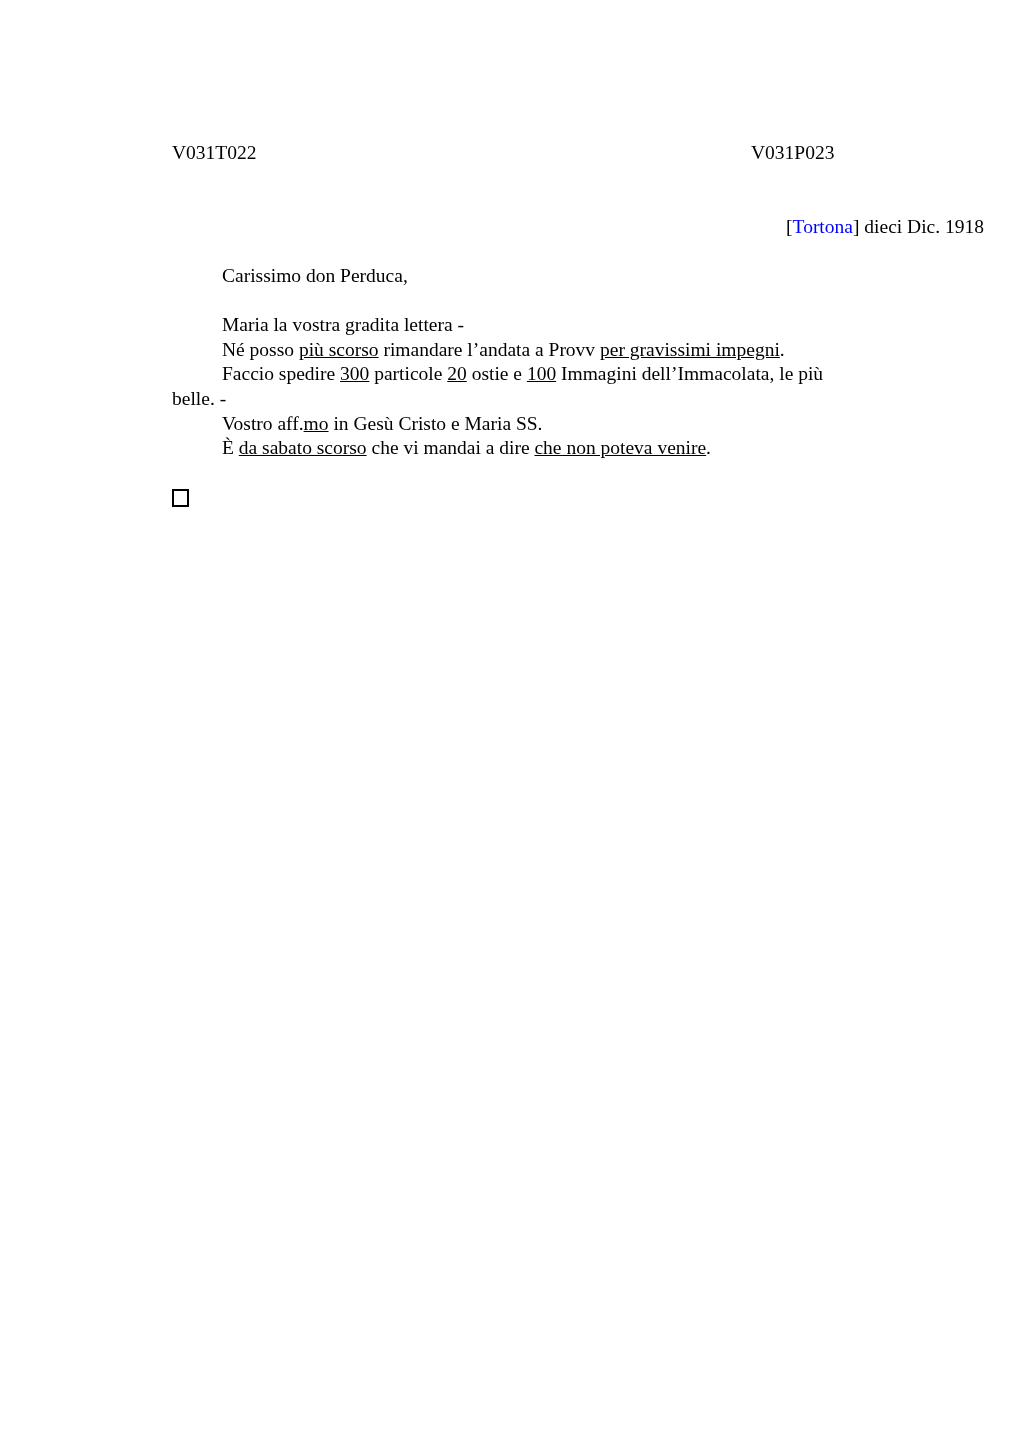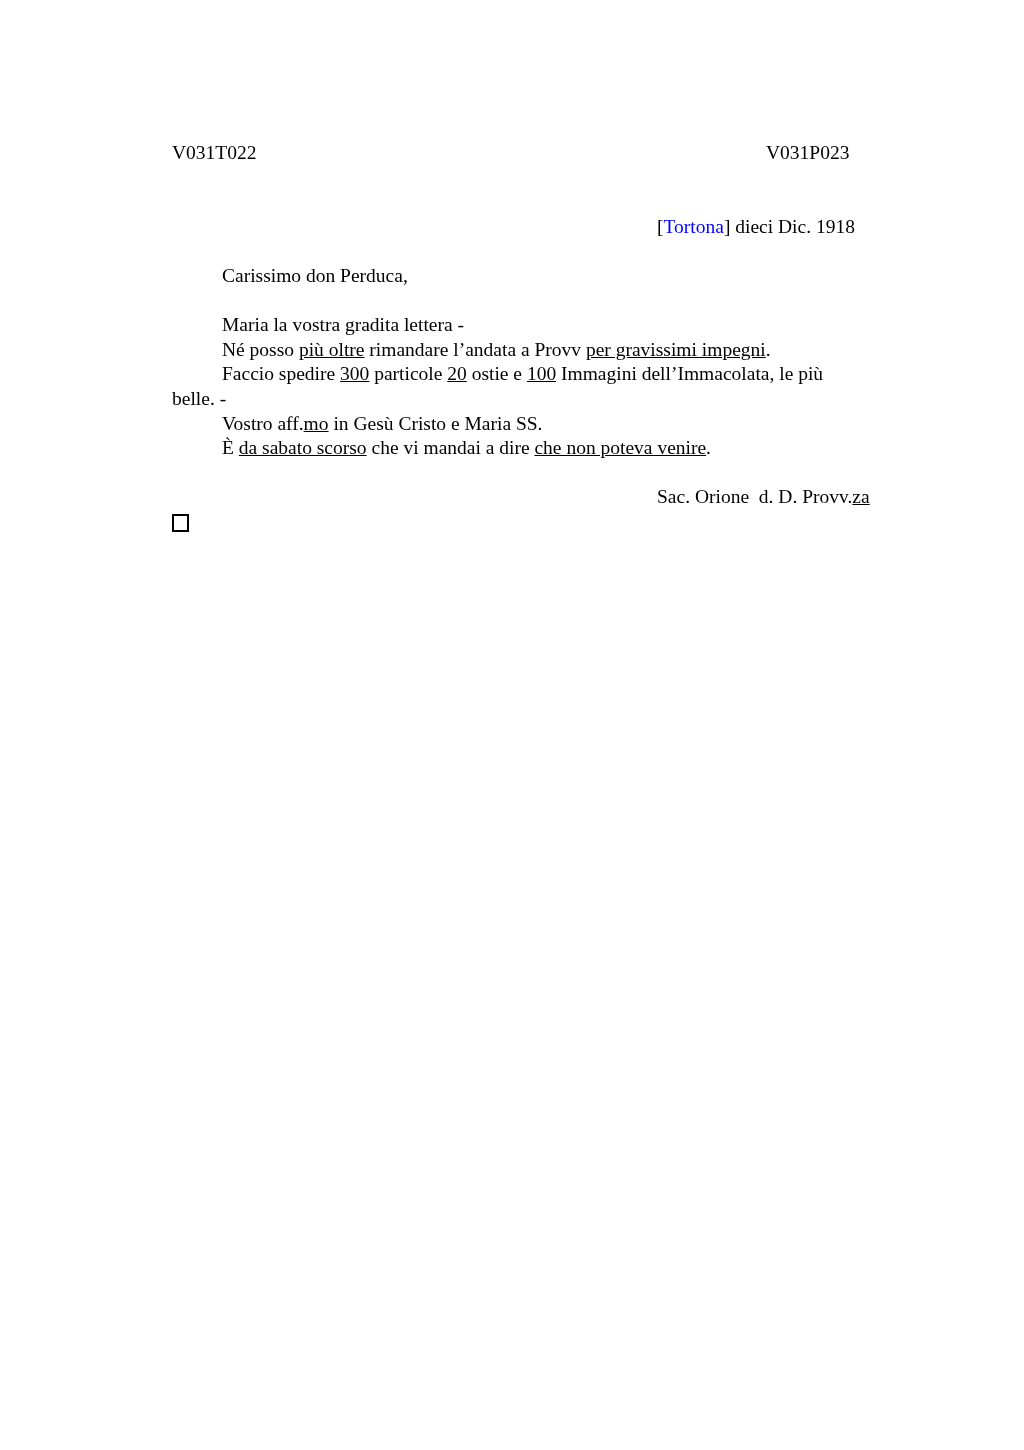--- a/index.html
+++ b/index.html
@@ -17,23 +17,23 @@
     position: absolute;
     left: 172px;
     top: 141px;
     right: 0;
     line-height: 24.6px;
   }
   .line { white-space: nowrap; }
   .line span { white-space: pre; }
   .blank { height: 24.6px; }
   .indent { padding-left: 50px; }
-  .offset-right { margin-left: 485px; }
+  .offset-right { margin-left: 485px; text-align: right; }
   .header-line { position: relative; }
-  .header-right { position: absolute; left: 594px; top: 0; }
+  .header-right { position: absolute; left: 579px; top: 0; }
   .u  { text-decoration: underline; }
   .rs { color: var(--del-red, #ff0000); text-decoration: line-through; }
   .b  { color: var(--place-blue, #0000ff); }
   .square {
     display: inline-block;
     width: 13px;
     height: 14px;
     border: 2px solid var(--ink, #000000);
     margin-top: 4px;
     vertical-align: top;
@@ -55,28 +55,27 @@
 
     <div class="line offset-right"><span>[</span><span class="b">Tortona</span><span>] dieci Dic. 1918</span></div>
 
     <div class="line blank"></div>
 
     <div class="line indent"><span>Carissimo don Perduca,</span></div>
 
     <div class="line blank"></div>
 
     <div class="line indent"><span>Maria la vostra gradita lettera -</span></div>
-    <div class="line indent"><span>Né posso </span><span class="u">più oltre</span><span> rimandare l’andata a Provv </span><span class="u">per gravissimi impegni</span><span>.</span></div>
+    <div class="line indent"><span>Né posso </span><span class="u">più scorso</span><span> rimandare l’andata a Provv </span><span class="u">per gravissimi impegni</span><span>.</span></div>
     <div class="line indent"><span>Faccio spedire </span><span class="u">300</span><span> particole </span><span class="u">20</span><span> ostie e </span><span class="u">100</span><span> Immagini dell’Immacolata, le più</span></div>
     <div class="line"><span>belle. -</span></div>
     <div class="line indent"><span>Vostro aff.</span><span class="u">mo</span><span> in Gesù Cristo e Maria SS.</span></div>
     <div class="line indent"><span>È </span><span class="u">da sabato scorso</span><span> che vi mandai a dire </span><span class="u">che non poteva venire</span><span>.</span></div>
 
     <div class="line blank"></div>
 
-    <div class="line offset-right"><span>Sac. Orione  d. D. Provv.</span><span class="u">za</span></div>
 
     <div class="line">
       <span class="square"></span>
     </div>
 
   </div>
 </div>
 
 </body></html>

